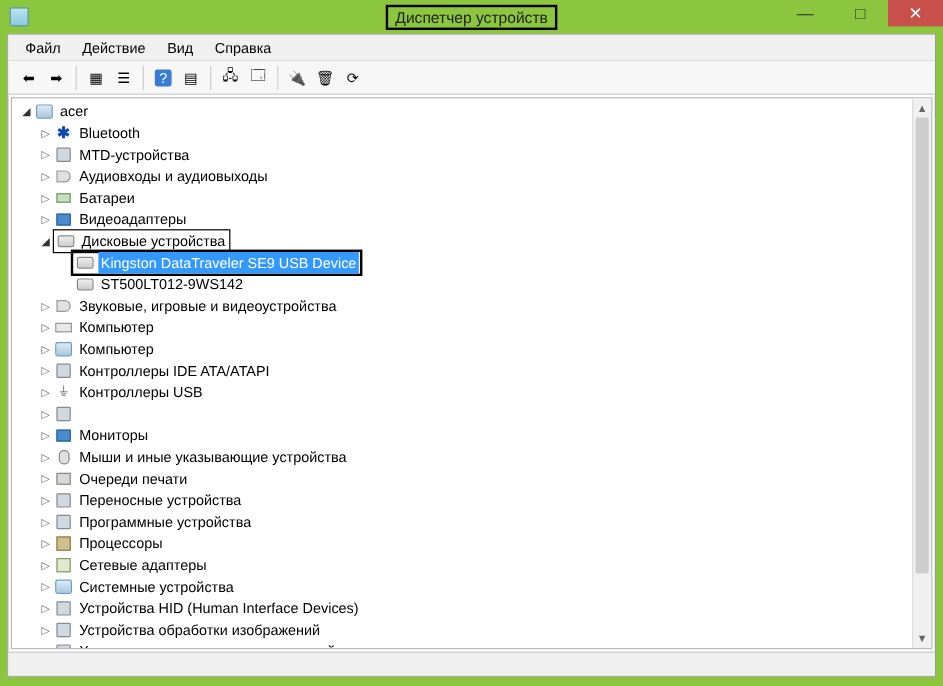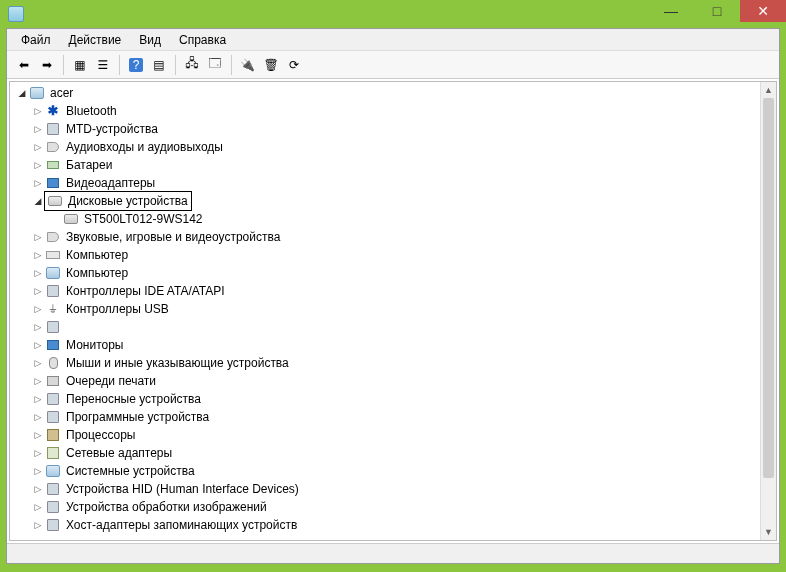--- a/index.html
+++ b/index.html
@@ -192,20 +192,21 @@
     .ic-battery { background:#c8e0c0; border:1px solid #6a9a60; width:12px;height:8px; }
     .ic-kbd { background:#e8e8e8; border:1px solid #999; width:14px;height:8px; }
     .ic-mouse { background:#e0e0e0; border:1px solid #888; width:9px;height:12px; border-radius:4px; }
     .ic-print { background:#d8d8d8; border:1px solid #888; width:12px;height:10px; }
   </style>
 </head>
 <body>
 
 <div class="titlebar">
   <div class="titlebar-icon"></div>
+  <span class="title-text title-highlight">Диспетчер устройств</span>
   <div class="window-controls">
     <div>—</div>
     <div>□</div>
     <div class="close">✕</div>
   </div>
 </div>
 
 <div class="content-wrap">
 
   <div class="menubar">
@@ -304,20 +305,28 @@
           </div>
         </div>
 
       <div class="tree-row" style="padding-left:18px">
         <span class="expander open">◢</span>
         <span class="cat-highlight">
           <span class="icon">
               <span class="ic-disk"></span>
             </span>
           <span class="label">Дисковые устройства</span>
+        </span>
+      </div>
+      <div class="tree-row" style="padding-left:46px">
+        <span class="sel-highlight">
+          <span class="icon">
+              <span class="ic-disk"></span>
+            </span>
+          <span class="label selected">Kingston DataTraveler SE9 USB Device</span>
         </span>
       </div>
       <div class="tree-row" style="padding-left:48px">
         <span class="icon">
             <span class="ic-disk"></span>
           </span>
         <span class="label">ST500LT012-9WS142</span>
       </div>
 
       <div id="cats-after">

